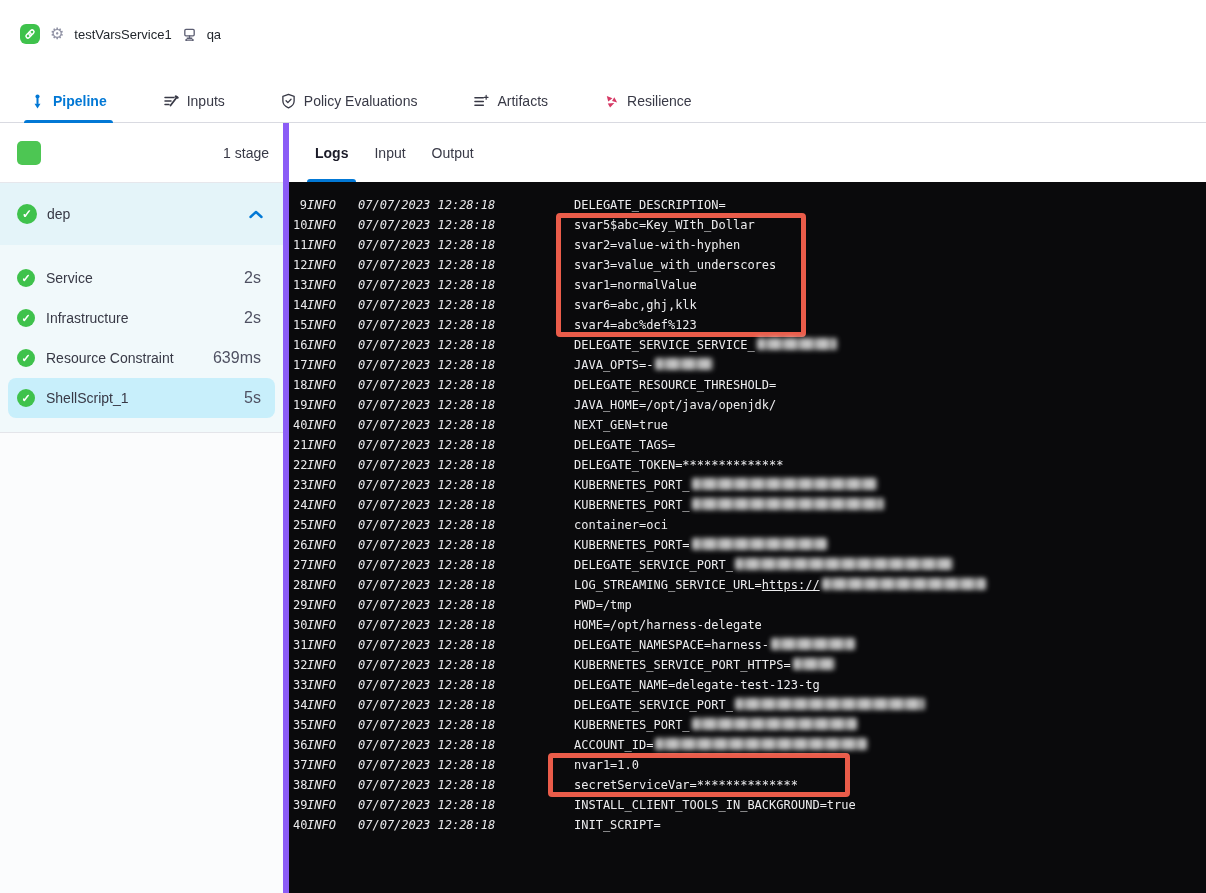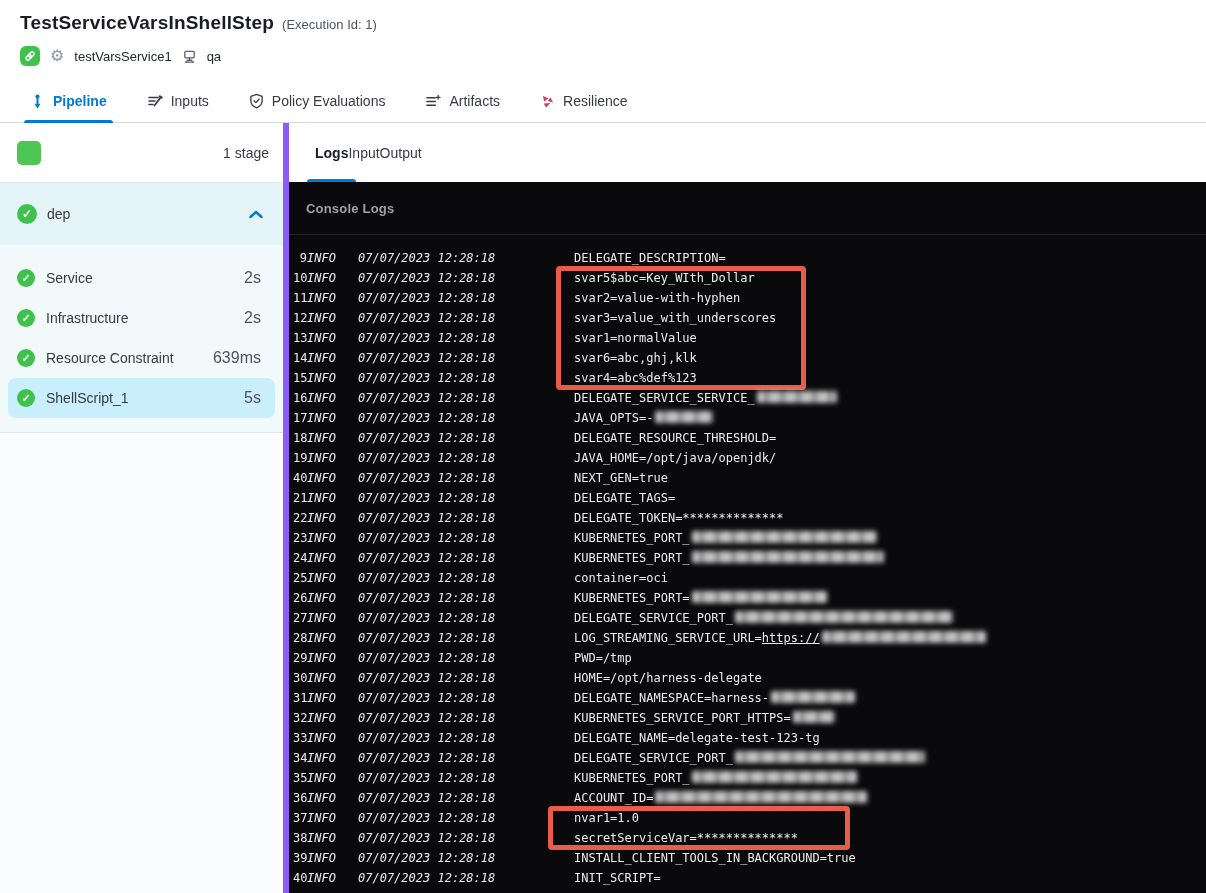--- a/index.html
+++ b/index.html
@@ -12,21 +12,21 @@
   
   .hdr { height:80px; padding:12px 0 0 20px; background:#fff; }
   .hdr-title-row { display:flex; align-items:baseline; gap:8px; }
   .hdr-title { font-size:19px; font-weight:bold; color:#1b1b28; letter-spacing:.2px; }
   .hdr-exec { font-size:13px; color:#4f5162; }
   .hdr-meta { display:flex; align-items:center; gap:10px; margin-top:12px; font-size:13px; color:#22272d; }
   .svc-chip { width:20px; height:20px; border-radius:6px; background:#3fc24c; display:flex; align-items:center; justify-content:center; }
   .gear { font-size:16px; color:#9193a5; line-height:1; }
 
   
-  .tabbar { height:43px; display:flex; align-items:stretch; gap:40px; padding:0 0 0 30px; border-bottom:1px solid #d9dae1; background:#fff; }
+  .tabbar { height:43px; display:flex; align-items:stretch; gap:56px; padding:0 0 0 30px; border-bottom:1px solid #d9dae1; background:#fff; }
   .tab { display:flex; align-items:center; gap:8px; font-size:14px; color:#383946; cursor:pointer; position:relative; }
   .tab.active { color:#0278d5; font-weight:bold; }
   .tab.active::after { content:""; position:absolute; left:-6px; right:-6px; bottom:-1px; height:3px; background:#0278d5; border-radius:3px 3px 0 0; }
 
   
   .main { display:flex; height:770px; }
 
   
   .sidebar { width:289px; flex:none; border-right:6px solid #8b5cf6; display:flex; flex-direction:column; background:#fbfcfd; }
   .stage-row { height:60px; background:#fff; border-bottom:1px solid #e6e7ec; display:flex; align-items:center; padding:0 14px 0 17px; }
@@ -42,21 +42,21 @@
   .step-dur { margin-left:auto; font-size:16px; color:#4f5162; }
   .check {
     width:18px; height:18px; flex:none; border-radius:50%; background:#3fc24c; color:#fff;
     display:flex; align-items:center; justify-content:center; font-size:11px; font-weight:bold;
   }
   .check.lg { width:20px; height:20px; font-size:12px; }
   .sidebar-rest { flex:1; background:#fbfcfd; }
 
   
   .rpanel { flex:1; display:flex; flex-direction:column; min-width:0; }
-  .logtabs { height:59px; background:#fff; display:flex; align-items:center; padding:0 0 0 26px; }
+  .logtabs { height:59px; background:#fff; display:flex; align-items:center; gap:26px; padding:0 0 0 26px; }
   .logtab { font-size:14px; color:#383946; cursor:pointer; position:relative; height:100%; display:flex; align-items:center; }
   .logtab.active { font-weight:bold; color:#1b1b28; }
   .logtab.active::after { content:""; position:absolute; left:-8px; right:-8px; bottom:0; height:3px; background:#0278d5; border-radius:3px 3px 0 0; }
 
   .console { flex:1; background:#0a0a0c; display:flex; flex-direction:column; min-height:0; }
   .console-hd { height:53px; flex:none; display:flex; align-items:center; padding-left:17px; border-bottom:1px solid #232327; }
   .console-title { font-size:13px; font-weight:bold; color:#9fa0a7; letter-spacing:.2px; }
   .loglines { position:relative; flex:1; padding-top:13px; font-family:"DejaVu Sans Mono","Liberation Mono",monospace; font-size:12px; color:#ececee; overflow:hidden; }
   .logline { display:flex; height:20px; align-items:center; white-space:pre; }
   .ln-num { width:14px; margin-left:4px; flex:none; text-align:right; }
@@ -68,24 +68,20 @@
             filter:blur(2.5px); opacity:.92; }
   .loglink { text-decoration:underline; cursor:pointer; color:#ececee; }
   .hl-box { position:absolute; border:5px solid #ea5c4a; border-radius:4px; z-index:1; pointer-events:none; }
 </style>
 </head>
 <body>
 
 <div class="screen">
 
   <div class="hdr">
-    <div class="hdr-title-row">
-      <span class="hdr-title">TestServiceVarsInShellStep</span>
-      <span class="hdr-exec">(Execution Id: 1)</span>
-    </div>
     <div class="hdr-meta">
       <span class="svc-chip">
         <svg width="12" height="12" viewBox="0 0 16 16">
           <g stroke="#fff" stroke-width="2" fill="none" stroke-linecap="round" transform="rotate(-45 8 8)">
             <rect x="1.5" y="5.5" width="8" height="5" rx="2.5"></rect>
             <rect x="6.5" y="5.5" width="8" height="5" rx="2.5"></rect>
           </g>
         </svg>
       </span>
       <span class="gear">⚙</span>
@@ -200,23 +196,20 @@
             <span>Logs</span>
           </div>
         <div class="logtab">
             <span>Input</span>
           </div>
         <div class="logtab">
             <span>Output</span>
           </div>
       </div>
       <div class="console">
-        <div class="console-hd">
-          <span class="console-title">Console Logs</span>
-        </div>
         <div class="loglines" id="loglines">
             <div class="logline"><span class="ln-num">9</span><span class="ln-lvl">INFO</span><span class="ln-ts">07/07/2023 12:28:18</span><span class="ln-msg">DELEGATE_DESCRIPTION=</span></div>
             <div class="logline"><span class="ln-num">10</span><span class="ln-lvl">INFO</span><span class="ln-ts">07/07/2023 12:28:18</span><span class="ln-msg">svar5$abc=Key_WIth_Dollar</span></div>
             <div class="logline"><span class="ln-num">11</span><span class="ln-lvl">INFO</span><span class="ln-ts">07/07/2023 12:28:18</span><span class="ln-msg">svar2=value-with-hyphen</span></div>
             <div class="logline"><span class="ln-num">12</span><span class="ln-lvl">INFO</span><span class="ln-ts">07/07/2023 12:28:18</span><span class="ln-msg">svar3=value_with_underscores</span></div>
             <div class="logline"><span class="ln-num">13</span><span class="ln-lvl">INFO</span><span class="ln-ts">07/07/2023 12:28:18</span><span class="ln-msg">svar1=normalValue</span></div>
             <div class="logline"><span class="ln-num">14</span><span class="ln-lvl">INFO</span><span class="ln-ts">07/07/2023 12:28:18</span><span class="ln-msg">svar6=abc,ghj,klk</span></div>
             <div class="logline"><span class="ln-num">15</span><span class="ln-lvl">INFO</span><span class="ln-ts">07/07/2023 12:28:18</span><span class="ln-msg">svar4=abc%def%123</span></div>
             <div class="logline"><span class="ln-num">16</span><span class="ln-lvl">INFO</span><span class="ln-ts">07/07/2023 12:28:18</span><span class="ln-msg">DELEGATE_SERVICE_SERVICE_<span class="redact" style="width: 80px;"></span></span></div>
             <div class="logline"><span class="ln-num">17</span><span class="ln-lvl">INFO</span><span class="ln-ts">07/07/2023 12:28:18</span><span class="ln-msg">JAVA_OPTS=-<span class="redact" style="width: 58px;"></span></span></div>

